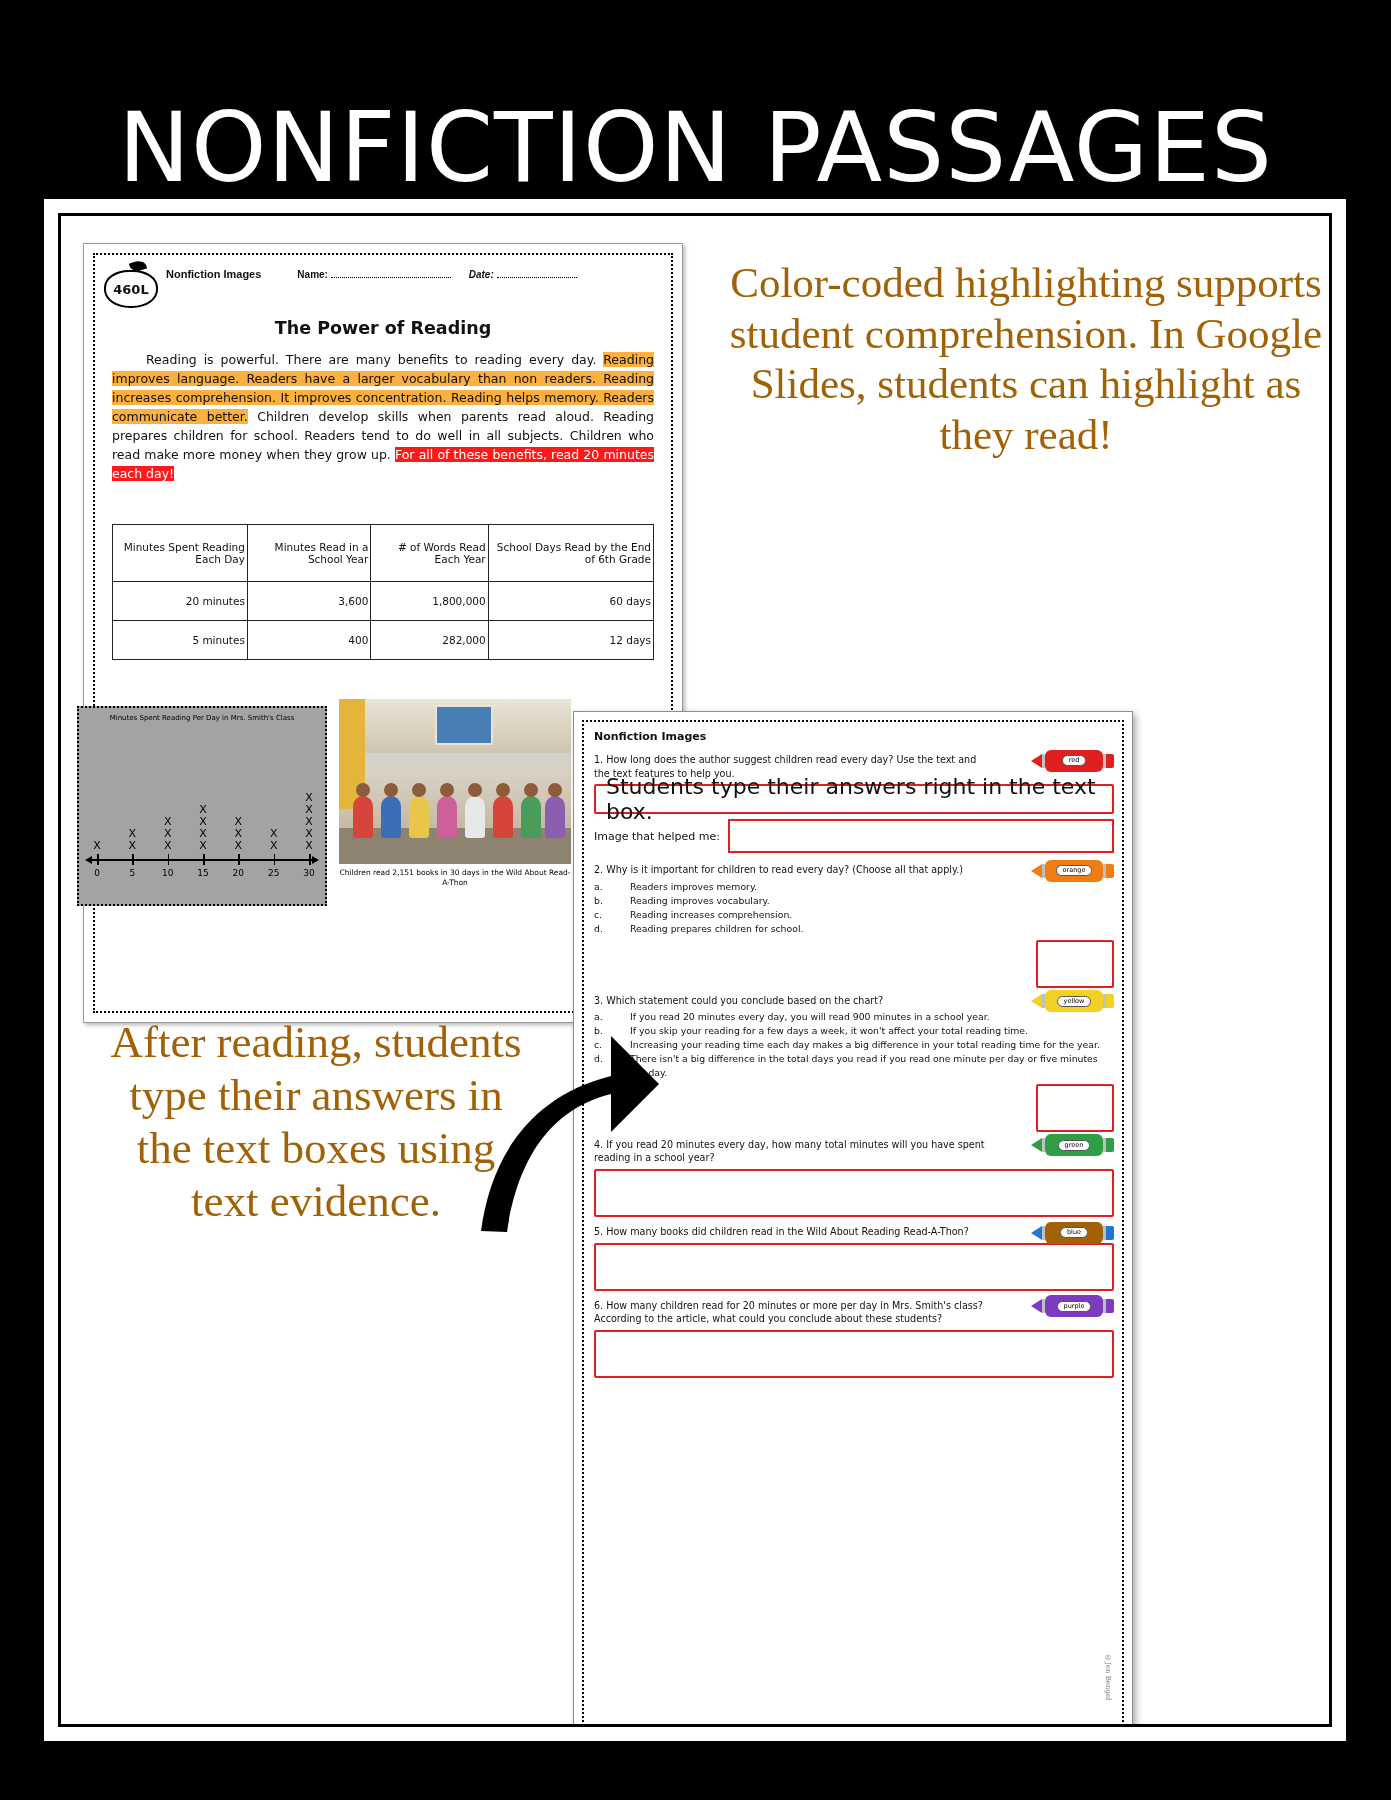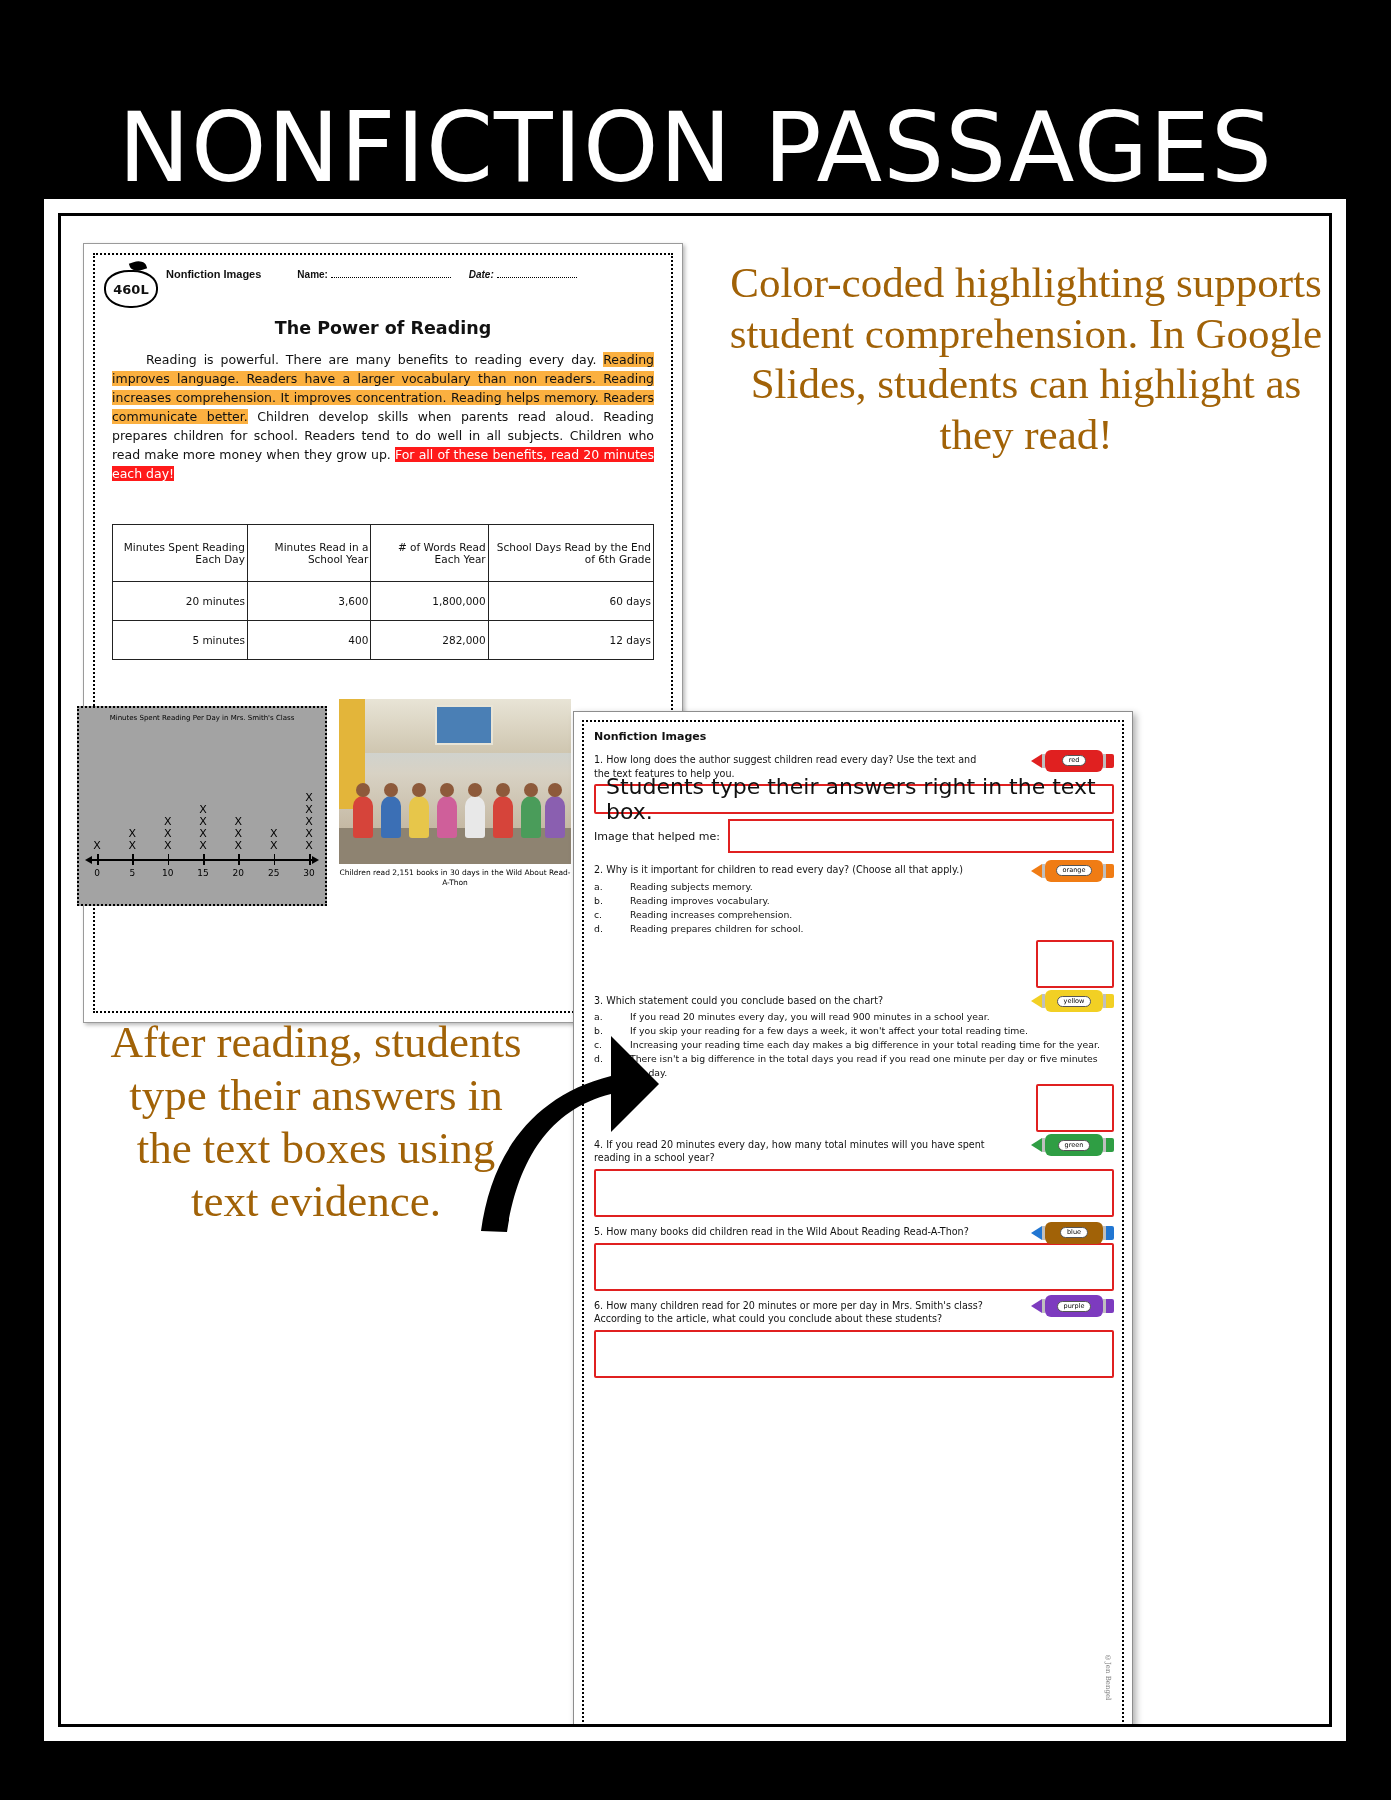--- a/index.html
+++ b/index.html
@@ -584,21 +584,21 @@
               <span class="stripe"></span>
               <span class="end" style="background:#f07c14"></span>
             </div>
             <div class="q-text">
               <span>2.</span>
               <span>Why is it important for children to read every day? (Choose all that apply.)</span>
             </div>
             <div class="choices">
               <div class="choice">
                   <span class="ltr">a.</span>
-                  <span class="txt">Reading subjects memory.</span>
+                  <span class="txt">Readers improves memory.</span>
                 </div>
               <div class="choice">
                   <span class="ltr">b.</span>
                   <span class="txt">Reading improves vocabulary.</span>
                 </div>
               <div class="choice">
                   <span class="ltr">c.</span>
                   <span class="txt">Reading increases comprehension.</span>
                 </div>
               <div class="choice">

